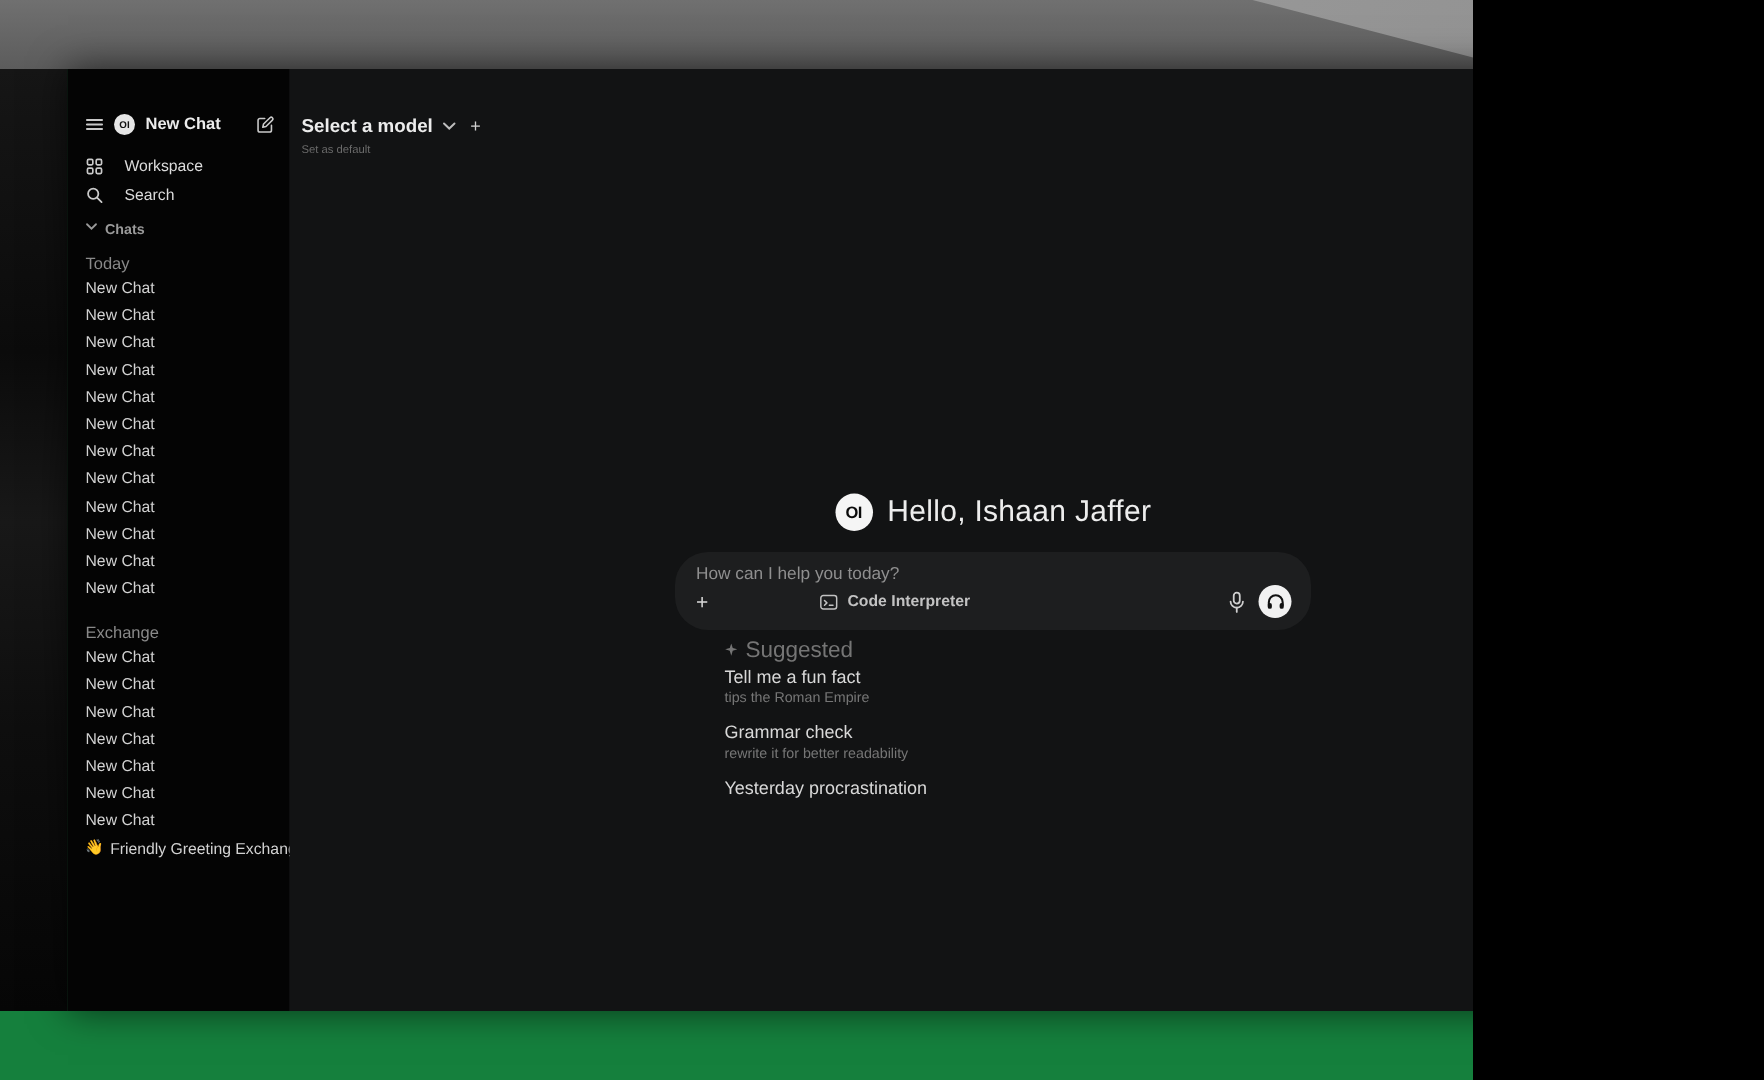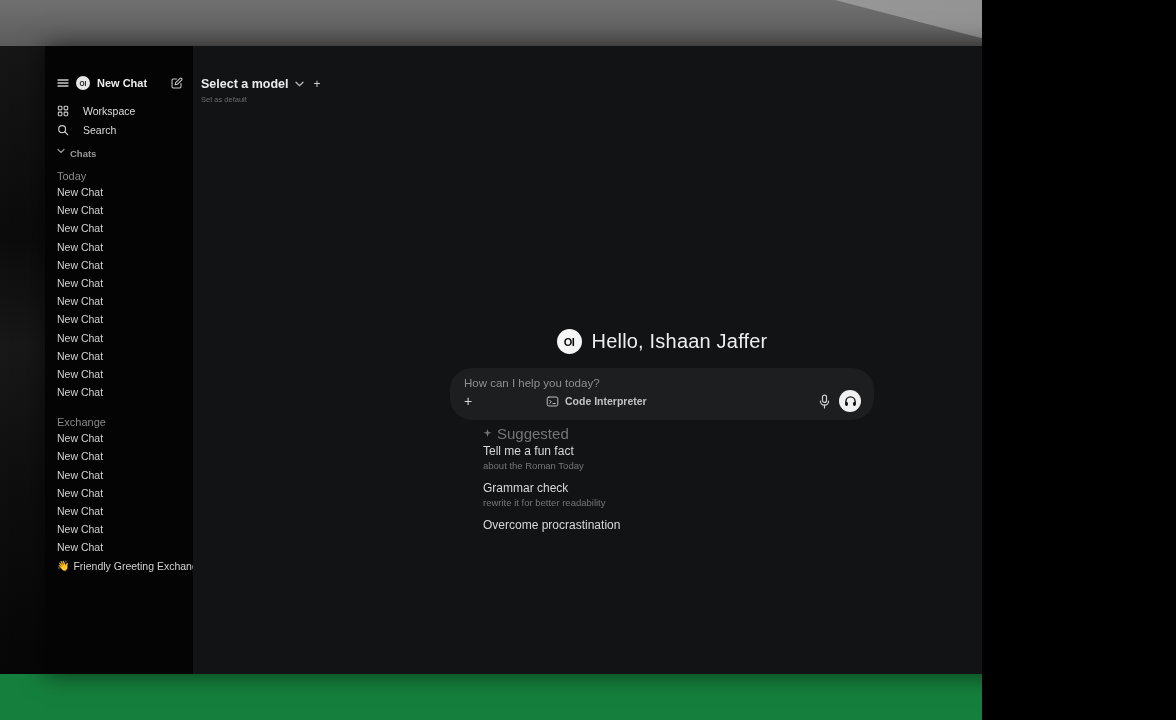--- a/index.html
+++ b/index.html
@@ -259,28 +259,28 @@
             <span class="icon">
               <svg width="9" height="9" viewBox="0 0 10 10" fill="#757575">
                 <path d="M5 0 6.1 3.4 9.5 4.2 6.1 5.4 5 9 3.9 5.4 0.5 4.2 3.9 3.4z"></path>
                 </svg>
             </span>
             <span>Suggested</span>
           </div>
 
           <div class="prompt">
             <div class="prompt-title">Tell me a fun fact</div>
-            <div class="prompt-sub">about the Roman Today</div>
+            <div class="prompt-sub">tips the Roman Empire</div>
           </div>
           <div class="prompt">
             <div class="prompt-title">Grammar check</div>
             <div class="prompt-sub">rewrite it for better readability</div>
           </div>
           <div class="prompt">
-            <div class="prompt-title">Overcome procrastination</div>
+            <div class="prompt-title">Yesterday procrastination</div>
           </div>
         </div>
       </div>
     </div>
   </div>
 
   <div class="cursor">
     <svg width="56" height="66" viewBox="0 0 40 48">
       <g transform="rotate(-20 20 24)" stroke="#000" stroke-width="2" fill="#fff" stroke-linejoin="round" stroke-linecap="round">
         <path d="M13.5 4.5c-1.7 0-2.7 1.2-2.7 2.9v16.2l-2.3-1.7c-1.9-1.3-4.2.6-3.1 2.7l5 8.6c1.5 2.5 3.8 4 6.9 4h6.6c4.6 0 7.3-2.7 7.3-7.3v-7.2c0-1.7-1.3-2.9-2.9-2.9l-1.7.2c-.4-1.4-1.5-2.3-2.9-2.3-.8 0-1.6.3-2.2.8-.5-1.2-1.6-2-2.9-2-.7 0-1.4.2-1.9.6V7.4c0-1.7-1.1-2.9-2.9-2.9z"></path>

